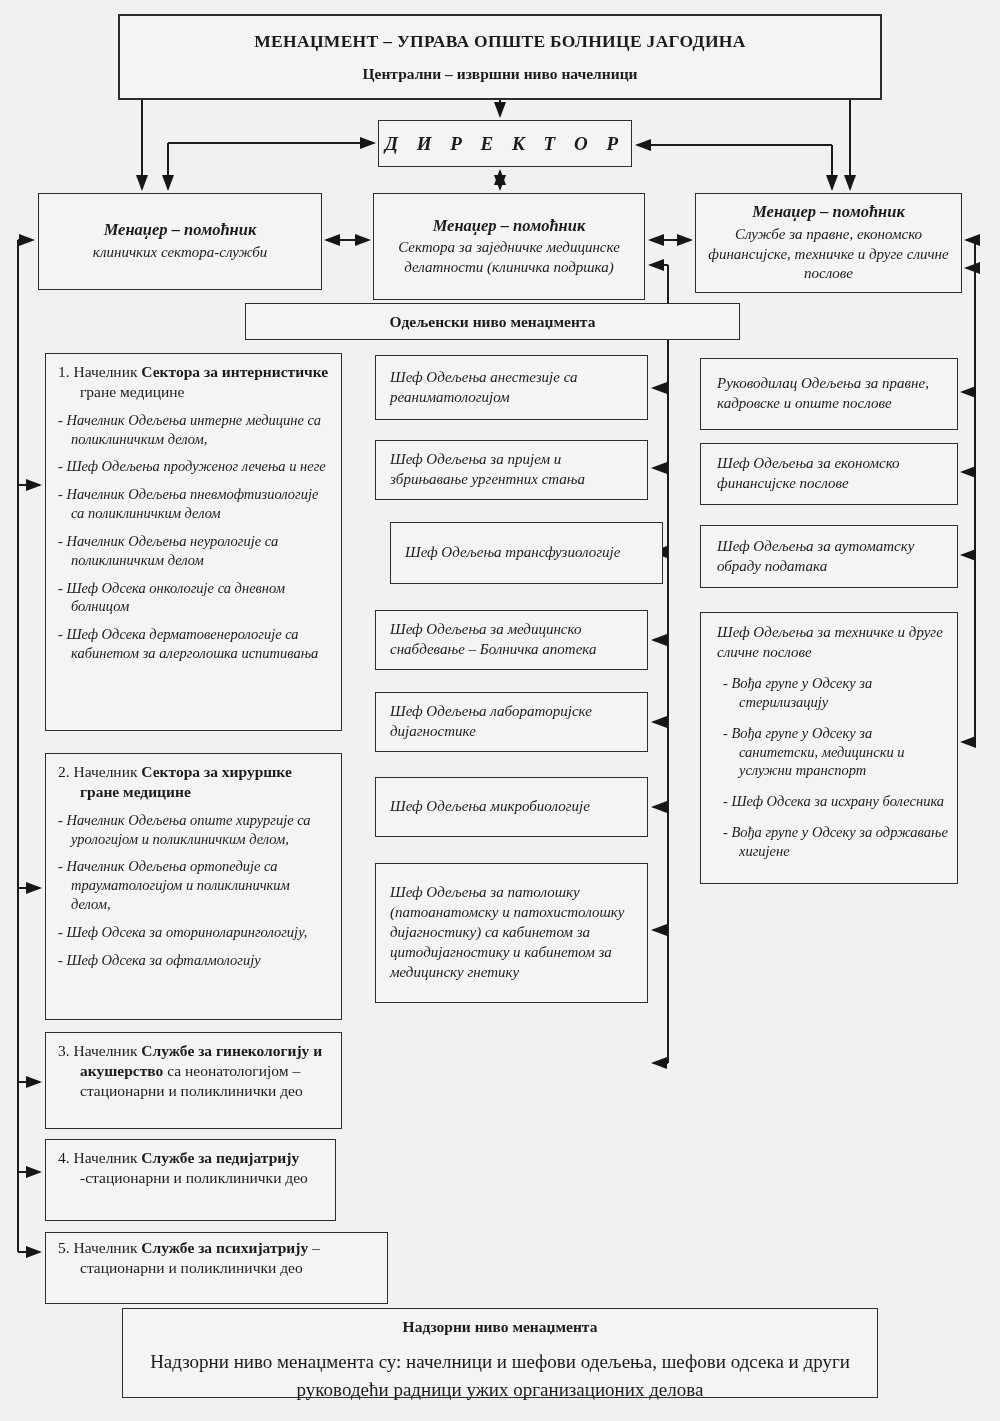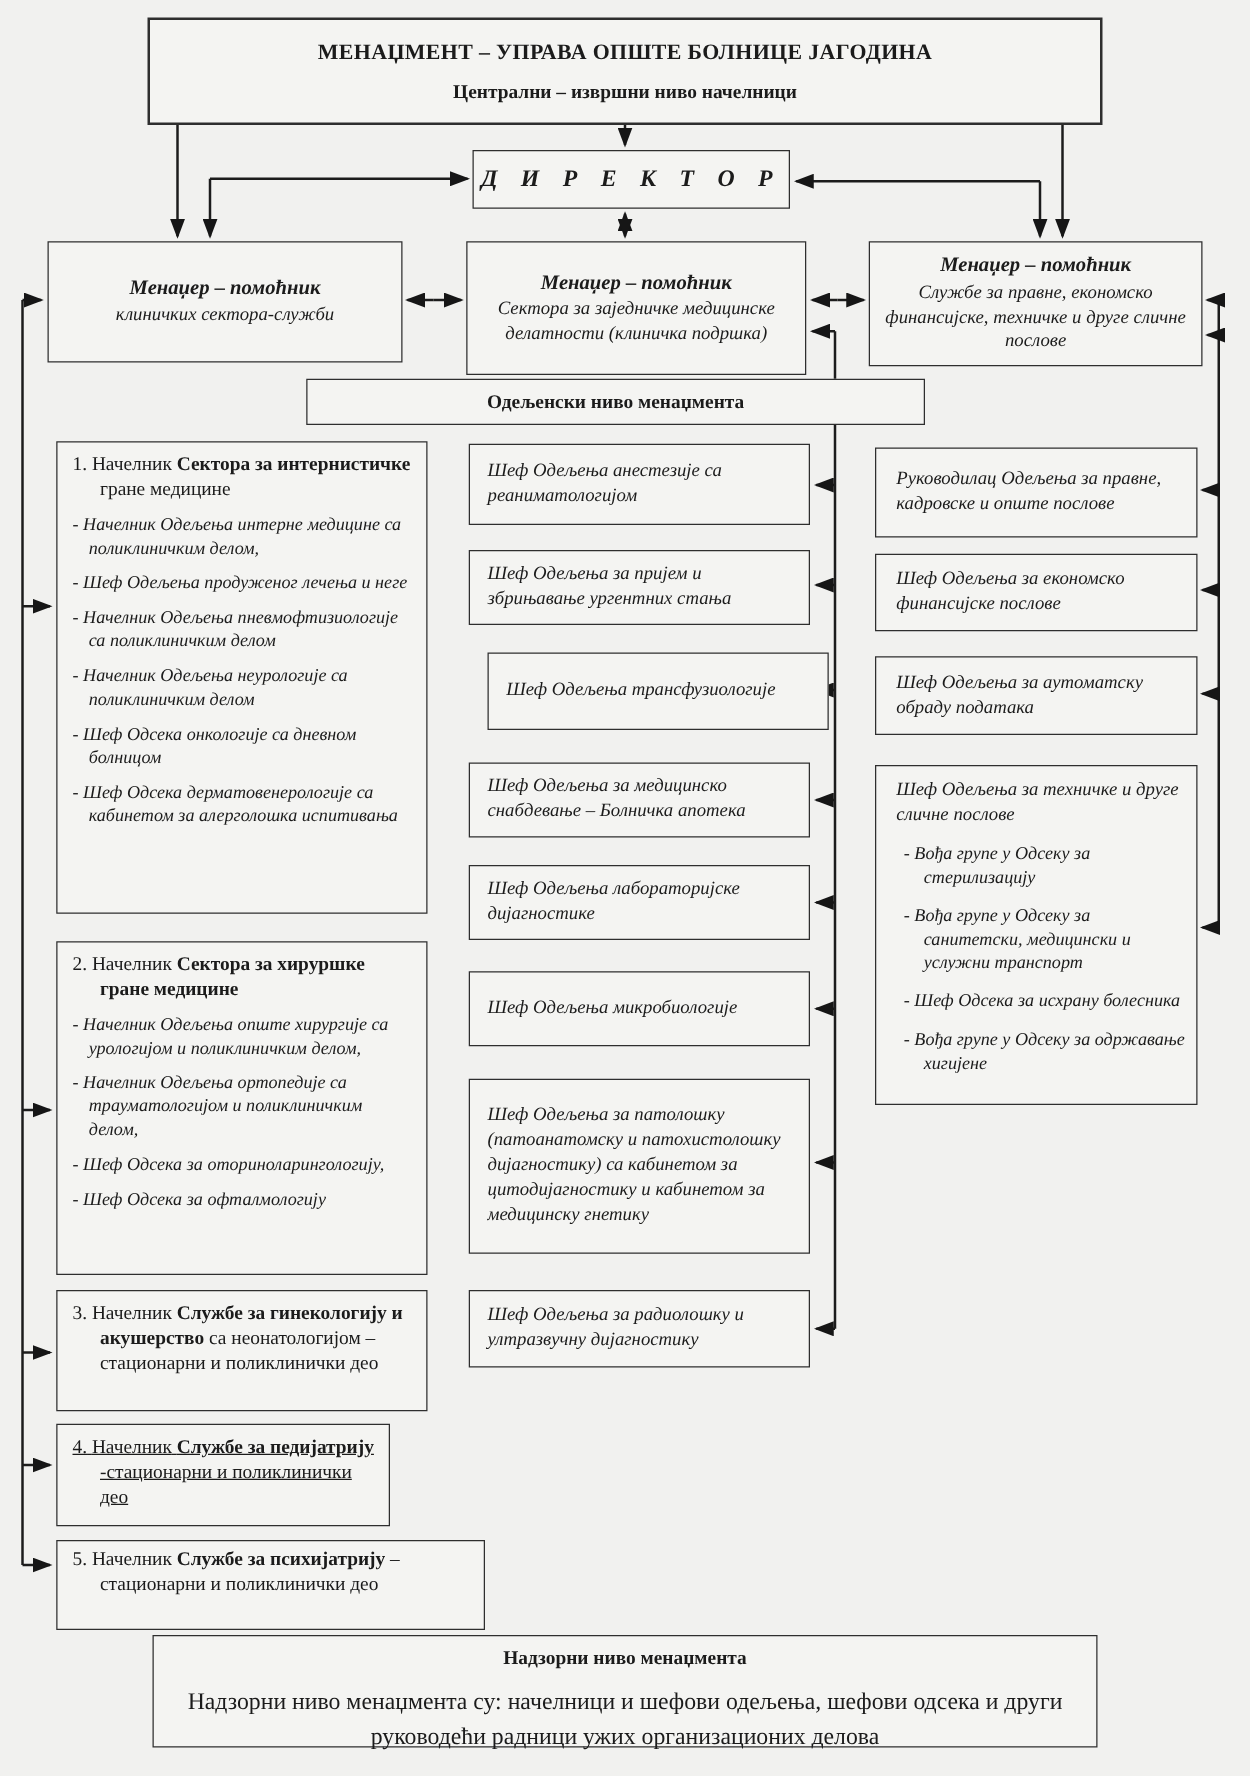--- a/index.html
+++ b/index.html
@@ -163,21 +163,21 @@
 
   <div class="box ls" style="left:45px;top:1032px;width:297px;height:97px;">
     <div class="ls-head">
       <span>3.</span>
       <span>Начелник</span>
       <b>Службе за гинекологију и акушерство</b>
       <span>са неонатологијом – стационарни и поликлинички део</span>
     </div>
   </div>
 
-  <div class="box ls" style="left:45px;top:1139px;width:267px;height:82px;text-decoration:underline;">
+  <div class="box ls" style="left:45px;top:1139px;width:291px;height:82px;">
     <div class="ls-head">
       <span>4.</span>
       <span>Начелник</span>
       <b>Службе за педијатрију</b>
       <span>-стационарни и поликлинички део</span>
     </div>
   </div>
 
   <div class="box ls" style="left:45px;top:1232px;width:343px;height:72px;padding-top:5px;">
     <div class="ls-head">
@@ -188,21 +188,20 @@
     </div>
   </div>
 
   <div class="box mbx" style="left:375px;top:355px;width:273px;height:65px;">Шеф Одељења анестезије са реаниматологијом</div>
   <div class="box mbx" style="left:375px;top:440px;width:273px;height:60px;">Шеф Одељења за пријем и збрињавање ургентних стања</div>
   <div class="box mbx" style="left:390px;top:522px;width:273px;height:62px;">Шеф Одељења трансфузиологије</div>
   <div class="box mbx" style="left:375px;top:610px;width:273px;height:60px;">Шеф Одељења за медицинско снабдевање – Болничка апотека</div>
   <div class="box mbx" style="left:375px;top:692px;width:273px;height:60px;">Шеф Одељења лабораторијске дијагностике</div>
   <div class="box mbx" style="left:375px;top:777px;width:273px;height:60px;">Шеф Одељења микробиологије</div>
   <div class="box mbx" style="left:375px;top:863px;width:273px;height:140px;">Шеф Одељења за патолошку (патоанатомску и патохистолошку дијагностику) са кабинетом за цитодијагностику и кабинетом за медицинску гнетику</div>
-  <div class="box mbx" style="left:375px;top:1032px;width:273px;height:62px;">Шеф Одељења за радиолошку и ултразвучну дијагностику</div>
 
   <div class="box rbx" style="left:700px;top:358px;width:258px;height:72px;">Руководилац Одељења за правне, кадровске и опште послове</div>
   <div class="box rbx" style="left:700px;top:443px;width:258px;height:62px;">Шеф Одељења за економско финансијске послове</div>
   <div class="box rb4" style="left:700px;top:612px;width:258px;height:272px;">
     <div class="t">Шеф Одељења за техничке и друге сличне послове</div>
     <div class="ls-item">Вођа групе у Одсеку за стерилизацију</div>
     <div class="ls-item">Вођа групе у Одсеку за санитетски, медицински и услужни транспорт</div>
     <div class="ls-item">Шеф Одсека за исхрану болесника</div>
     <div class="ls-item">Вођа групе у Одсеку за одржавање хигијене</div>
   </div>

